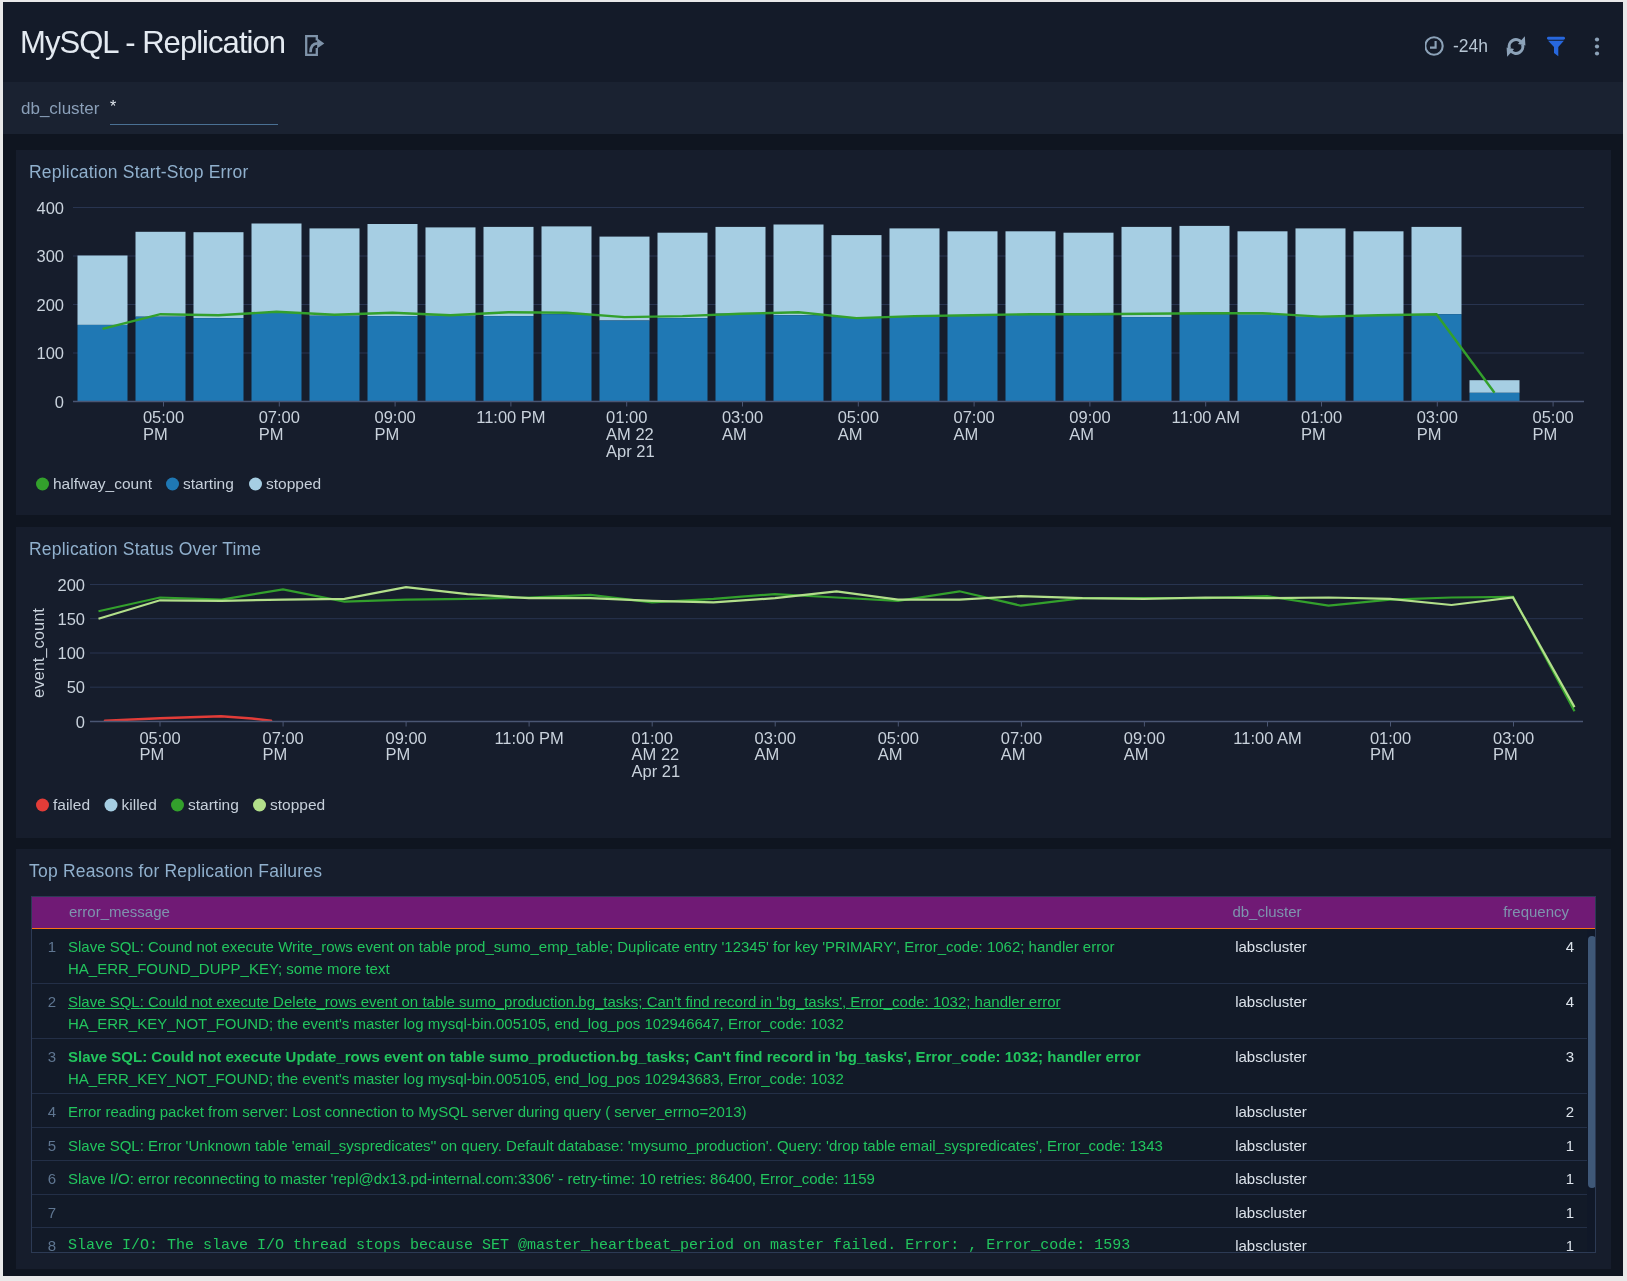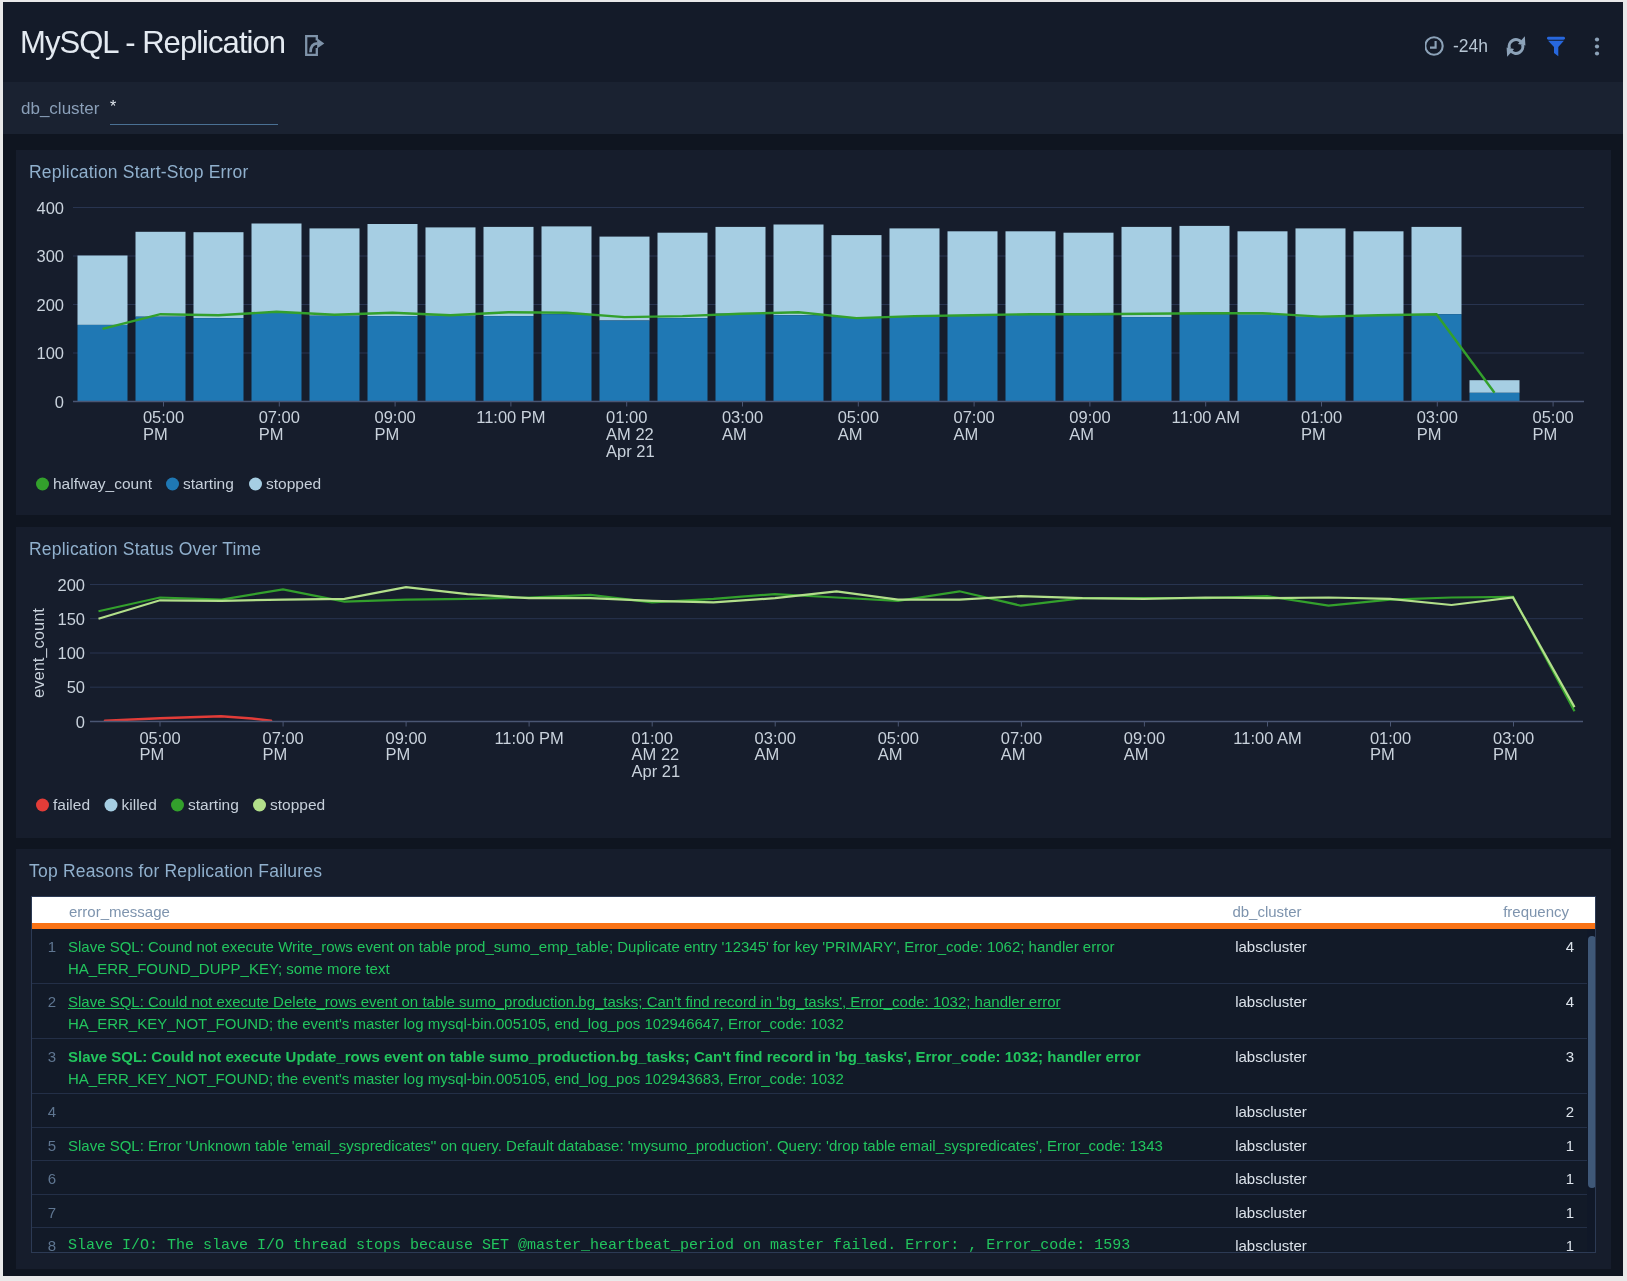--- a/index.html
+++ b/index.html
@@ -220,21 +220,21 @@
 <circle cx="161.5" cy="278" r="6.5" fill="#33a02c"></circle>
       <text x="172" y="283" class="leg">starting</text>
 <circle cx="243.5" cy="278" r="6.5" fill="#b2df8a"></circle>
       <text x="254" y="283" class="leg">stopped</text>
 </svg>
 </div>
 
 <div class="panel" style="left:16px;top:849px;width:1595px;height:420px;">
 <div class="ptitle">Top Reasons for Replication Failures</div>
 <div style="position:absolute;left:15px;top:47px;width:1565px;height:357px;border:1px solid #2c3a54;background:#121a28;overflow:hidden;">
-  <div style="position:absolute;left:0;top:0;width:1565px;height:32px;background:#ffffff;border-bottom:6px solid #f97316;">
+  <div style="position:absolute;left:0;top:0;width:1565px;height:32px;background:#701a75;border-bottom:1px solid #f97316;">
     <div class="hcell" style="left:37px;">error_message</div>
     <div class="hcell" style="left:1145px;width:180px;text-align:center;">db_cluster</div>
     <div class="hcell" style="left:1440px;width:97px;text-align:right;">frequency</div>
   </div>
 <div class="trow" style="top:32px;height:55px;">
 <div class="num" style="top:7px;">1</div>
 <div class="msg" style="top:7px;">Slave SQL: Cound not execute Write_rows event on table prod_sumo_emp_table; Duplicate entry '12345' for key 'PRIMARY', Error_code: 1062; handler error</div>
 <div class="msg" style="top:29px;">HA_ERR_FOUND_DUPP_KEY; some more text</div>
 <div class="dbc" style="top:7px;">labscluster</div>
 <div class="freq" style="top:7px;">4</div>
@@ -248,31 +248,33 @@
 </div>
 <div class="trow" style="top:142px;height:55px;">
 <div class="num" style="top:7px;">3</div>
 <div class="msg" style="top:7px;font-weight:bold;">Slave SQL: Could not execute Update_rows event on table sumo_production.bg_tasks; Can't find record in 'bg_tasks', Error_code: 1032; handler error</div>
 <div class="msg" style="top:29px;">HA_ERR_KEY_NOT_FOUND; the event's master log mysql-bin.005105, end_log_pos 102943683, Error_code: 1032</div>
 <div class="dbc" style="top:7px;">labscluster</div>
 <div class="freq" style="top:7px;">3</div>
 </div>
 <div class="trow" style="top:197px;height:34px;">
 <div class="num" style="top:7px;">4</div>
+<div class="msg" style="top:7px;">Error reading packet from server: Lost connection to MySQL server during query ( server_errno=2013)</div>
 <div class="dbc" style="top:7px;">labscluster</div>
 <div class="freq" style="top:7px;">2</div>
 </div>
 <div class="trow" style="top:231px;height:33px;">
 <div class="num" style="top:7px;">5</div>
 <div class="msg" style="top:7px;">Slave SQL: Error 'Unknown table 'email_syspredicates'' on query. Default database: 'mysumo_production'. Query: 'drop table email_syspredicates', Error_code: 1343</div>
 <div class="dbc" style="top:7px;">labscluster</div>
 <div class="freq" style="top:7px;">1</div>
 </div>
 <div class="trow" style="top:264px;height:34px;">
 <div class="num" style="top:7px;">6</div>
+<div class="msg" style="top:7px;">Slave I/O: error reconnecting to master 'repl@dx13.pd-internal.com:3306' - retry-time: 10 retries: 86400, Error_code: 1159</div>
 <div class="dbc" style="top:7px;">labscluster</div>
 <div class="freq" style="top:7px;">1</div>
 </div>
 <div class="trow" style="top:298px;height:33px;">
 <div class="num" style="top:7px;">7</div>
 <div class="dbc" style="top:7px;">labscluster</div>
 <div class="freq" style="top:7px;">1</div>
 </div>
 <div class="trow" style="top:331px;height:26px;">
 <div class="num" style="top:7px;">8</div>

